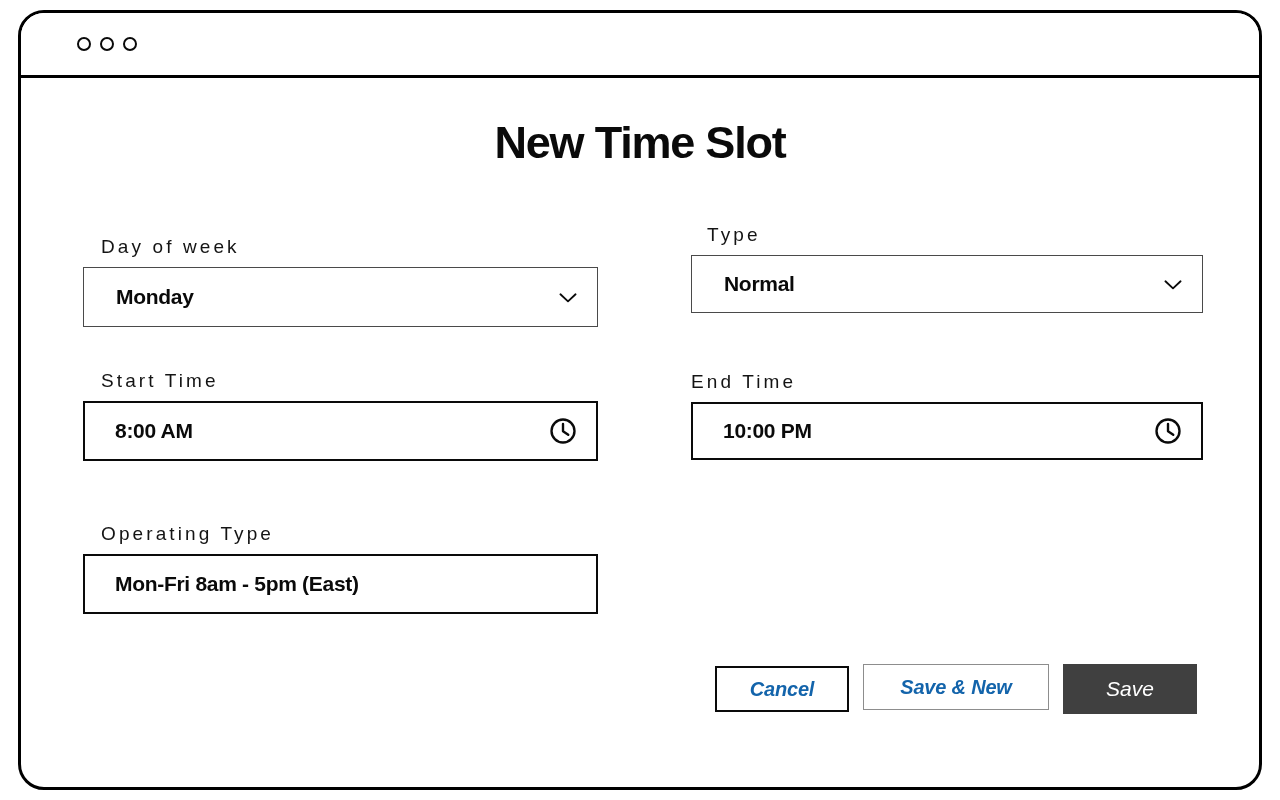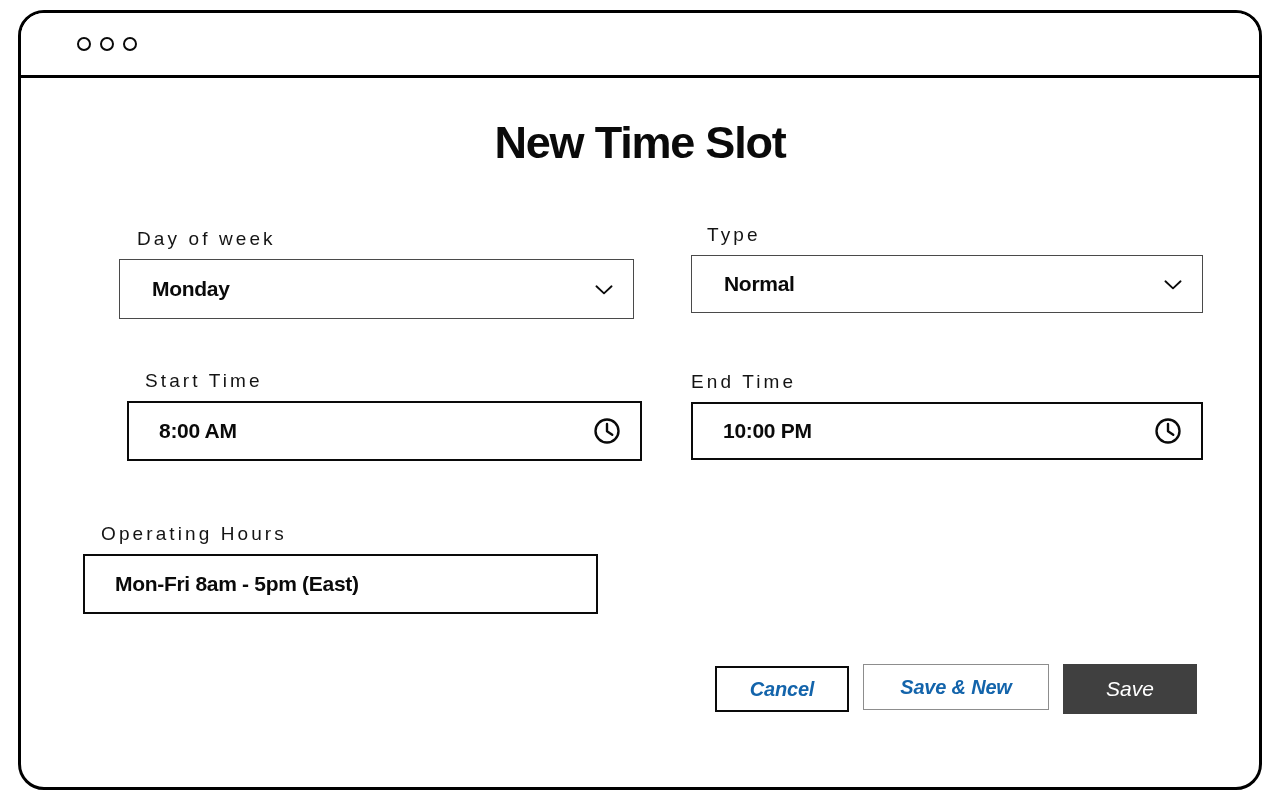--- a/index.html
+++ b/index.html
@@ -193,47 +193,47 @@
   </div>
 
   <div class="content">
 
     <div class="page-title">New Time Slot</div>
 
     <div class="form">
 
       <div class="col-left">
 
-        <div class="field" style="top:0px;margin-left:36px;">
+        <div class="field" style="top:8px;">
           <div class="field-label">Day of week</div>
           <div class="control select">
             <span class="value">Monday</span>
             <span class="chevron">
               <svg viewBox="0 0 24 24" width="26" height="26" fill="none" stroke="#0a0a0a" stroke-width="1.7" stroke-linecap="round" stroke-linejoin="round">
                   <polyline points="5,9.5 12,16 19,9.5"></polyline>
                 </svg>
             </span>
           </div>
         </div>
 
-        <div class="field" style="top:142px;margin-left:44px;">
+        <div class="field" style="top:142px;">
           <div class="field-label">Start Time</div>
           <div class="control text">
             <span class="value">8:00 AM</span>
             <span class="clock">
               <svg viewBox="0 0 24 24" width="30" height="30" fill="none" stroke="#0a0a0a" stroke-width="1.9" stroke-linecap="round" stroke-linejoin="round">
                   <circle cx="12" cy="12" r="9.2"></circle>
                   <polyline points="12,6.4 12,12.2 16.2,15"></polyline>
                 </svg>
             </span>
           </div>
         </div>
 
         <div class="field" style="top:295px;">
-          <div class="field-label">Operating Hours</div>
+          <div class="field-label">Operating Type</div>
           <div class="control text">
             <span class="value">Mon-Fri 8am - 5pm (East)</span>
           </div>
         </div>
 
       </div>
 
       <div class="col-right">
 
         <div class="field" style="top:-4px;">

